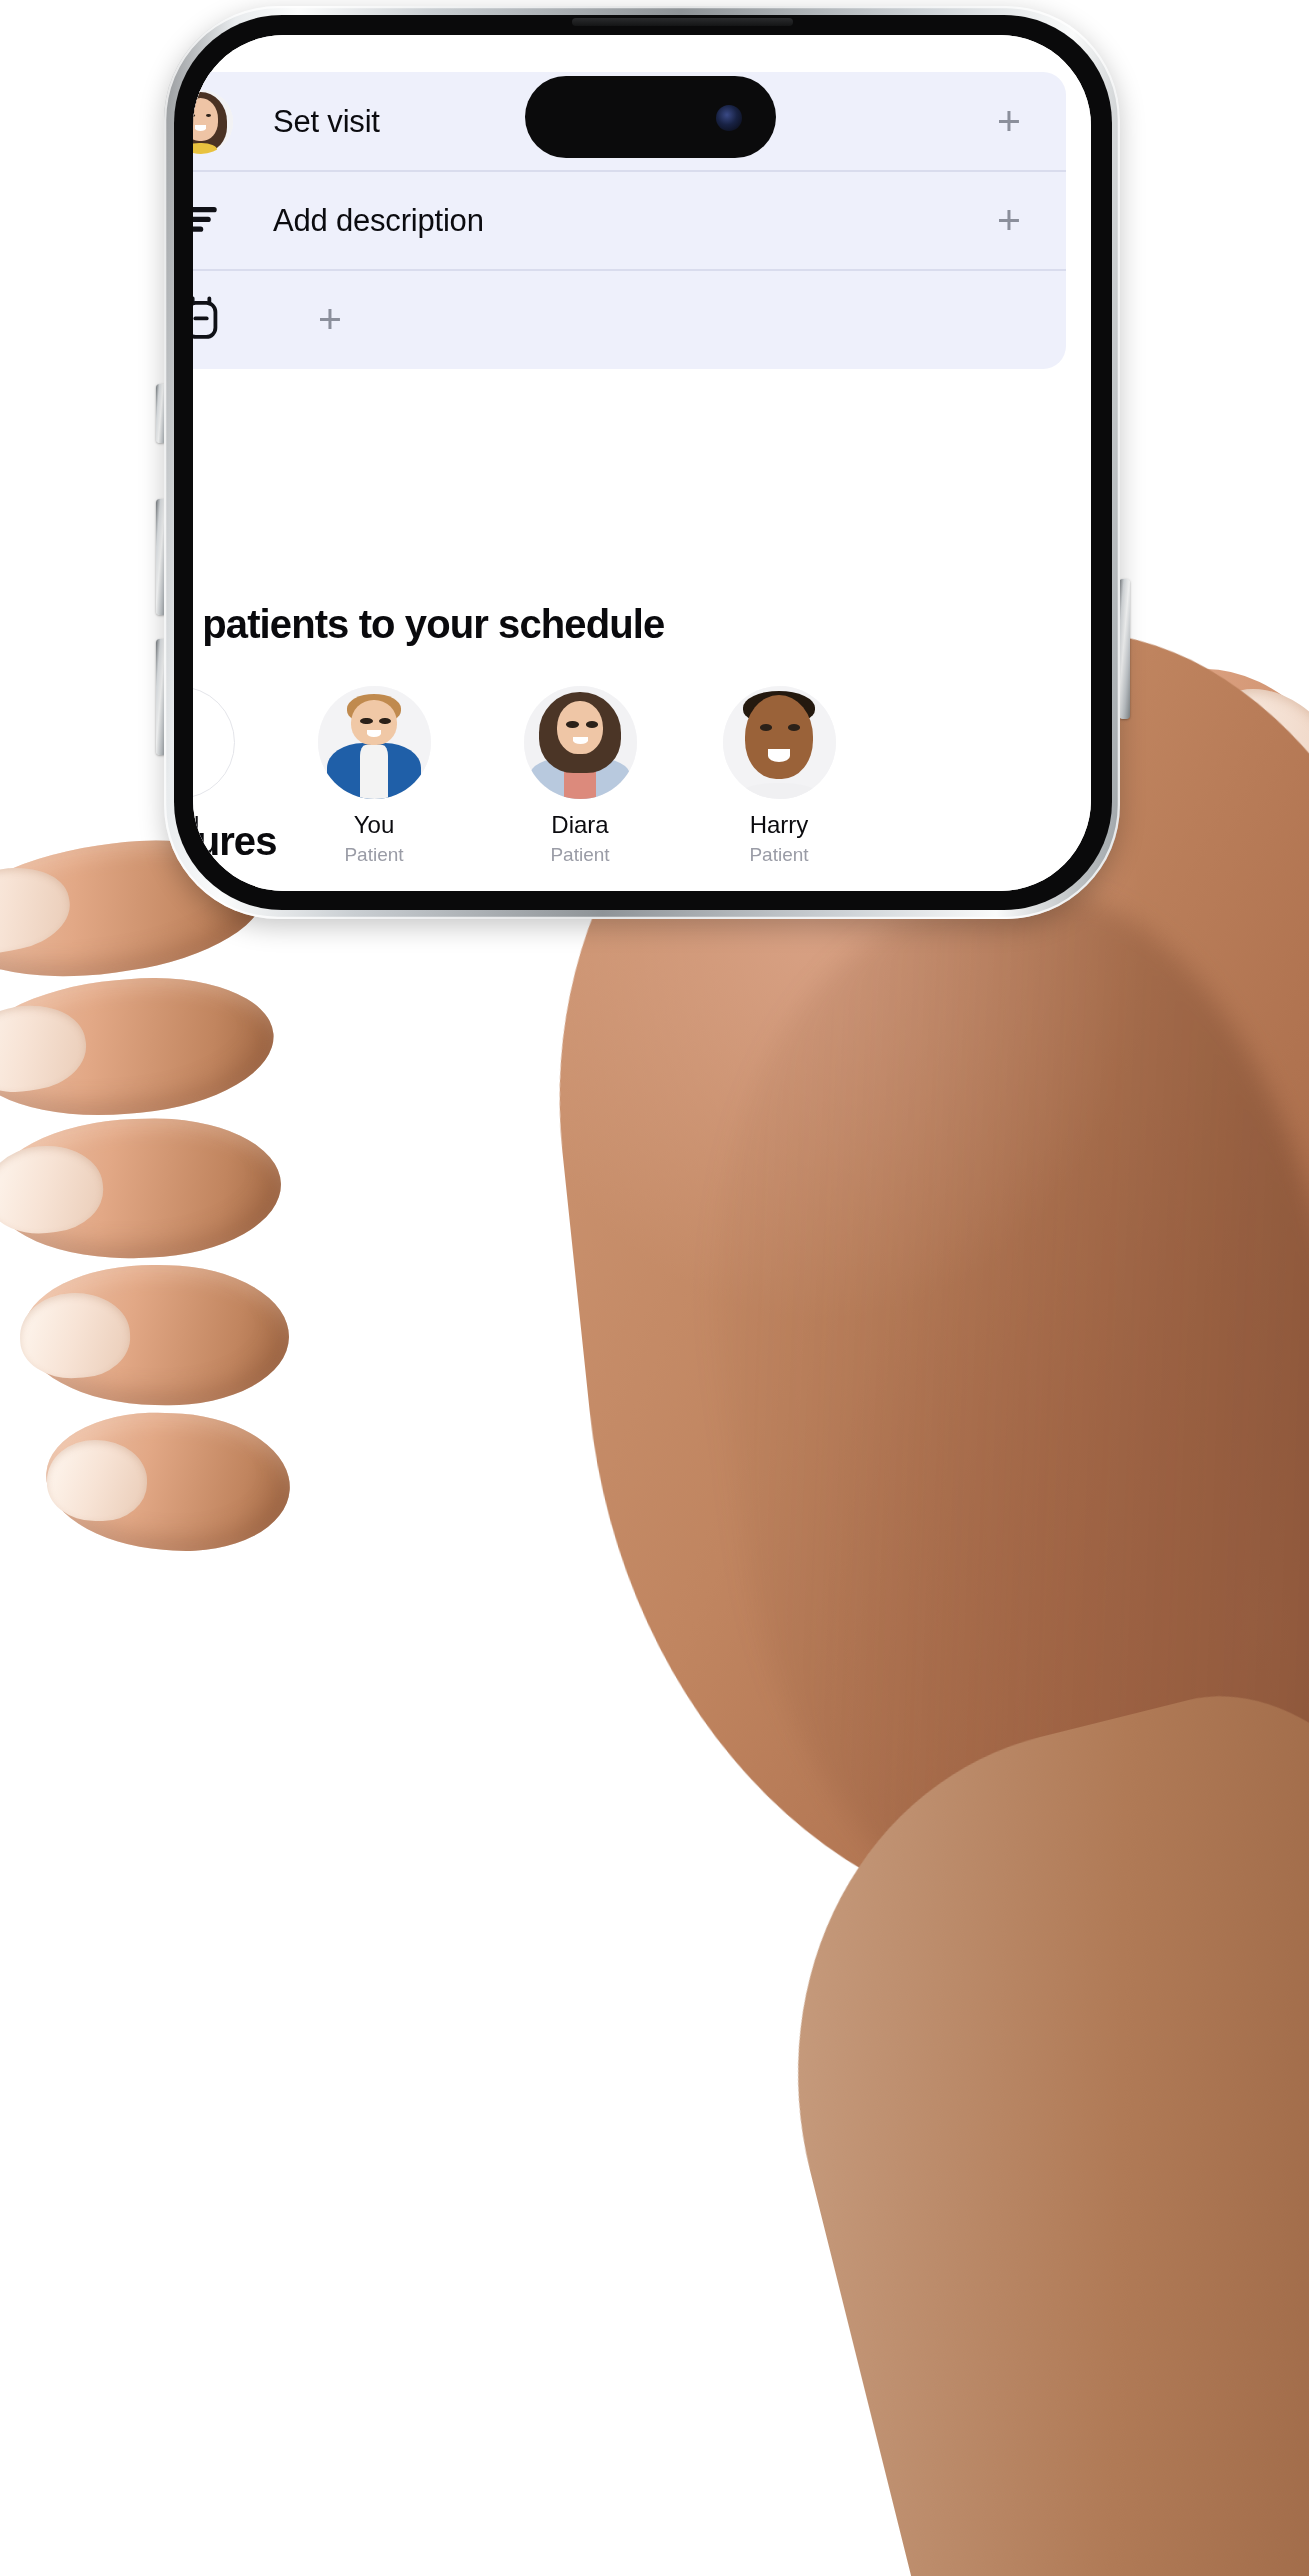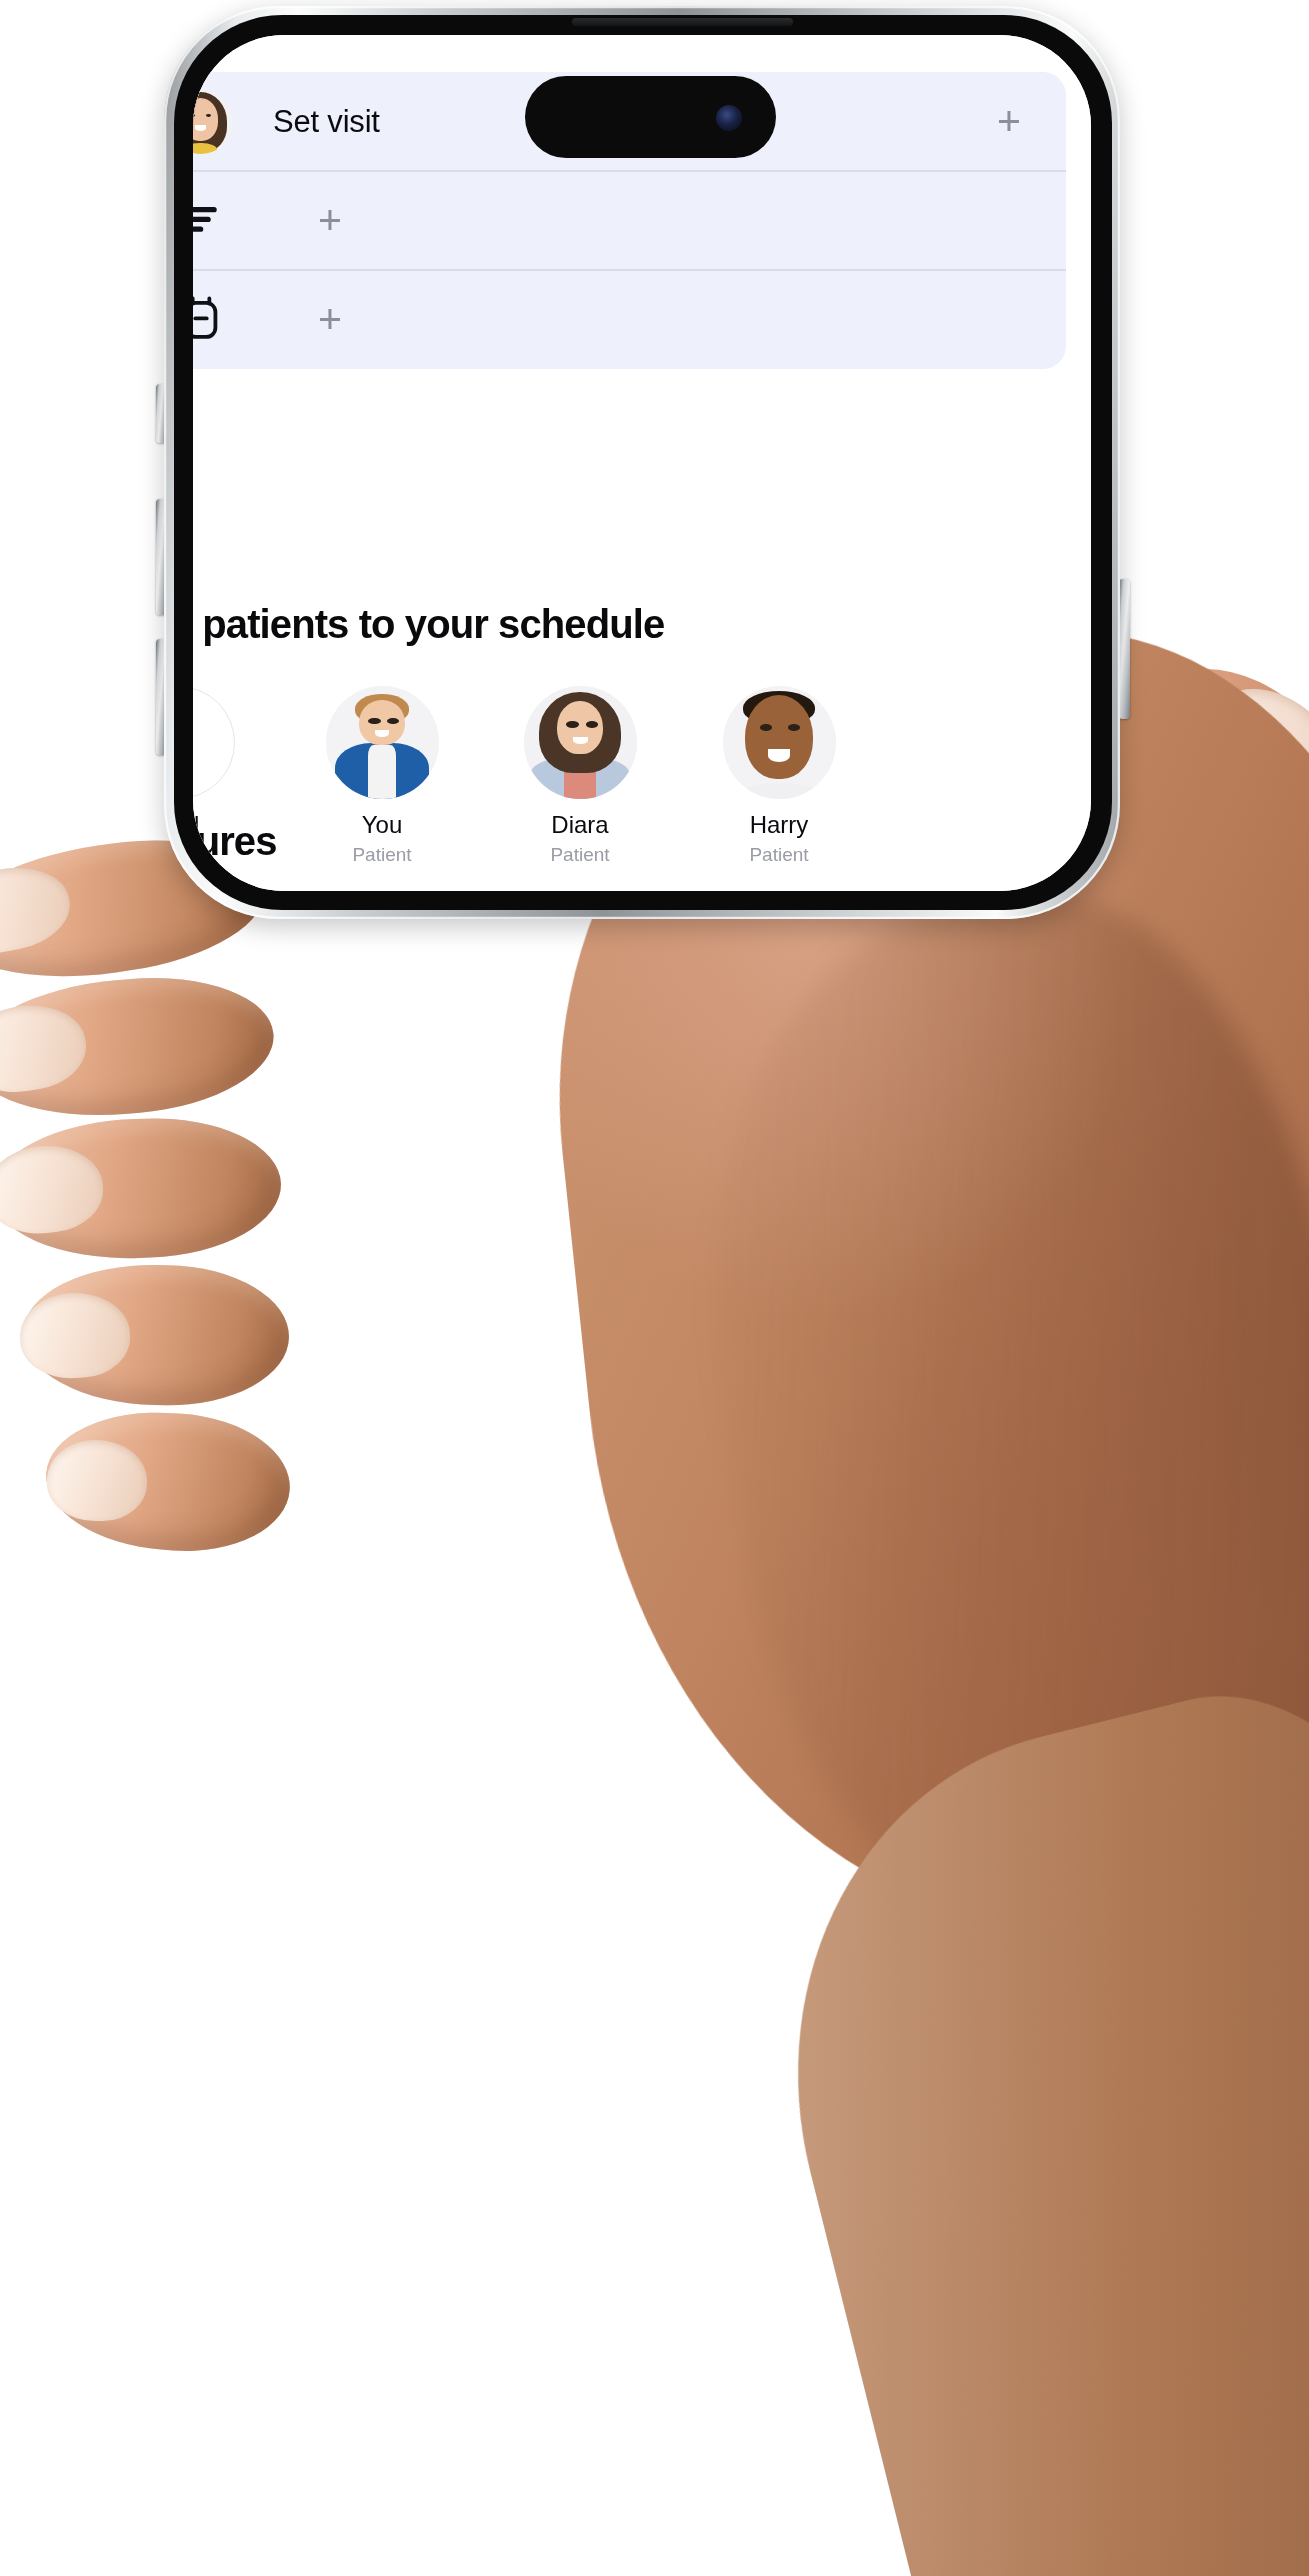--- a/index.html
+++ b/index.html
@@ -223,21 +223,21 @@
     background:#fff; border:1.5px solid #e4e5ea;
     display:flex; align-items:center; justify-content:center;
     font-size:56px; font-weight:300; color:#121216; line-height:0.8;
   }
   .pat-name{
     margin-top:12px; font-size:24px; color:#0b0b0f; font-weight:500;
   }
   .pat-role{
     margin-top:4.6px; font-size:19px; color:#9a9ca6;
   }
-  .p0{ left:0; }   .p1{ left:204px; } .p2{ left:402px; } .p3{ left:601px; }
+  .p0{ left:0; }   .p1{ left:196px; } .p2{ left:402px; } .p3{ left:601px; }
 
   
   .ph{ position:absolute; inset:0; }
   .ph .bg{ position:absolute; inset:0; }
   .ph .hair{ position:absolute; border-radius:50% 50% 42% 42%; }
   .ph .face{ position:absolute; border-radius:50% 50% 46% 46%; }
   .ph .body{ position:absolute; border-radius:46% 46% 0 0; }
   .ph .eye{ position:absolute; width:9%; height:5%; border-radius:50%; background:#2b2119; }
   .ph .mouth{ position:absolute; border-radius:0 0 50% 50%; background:#fff; }
 
@@ -333,20 +333,21 @@
       <div class="row row-2">
         <div class="row-lead">
           <span>
             <svg width="38" height="30" viewBox="0 0 50 40">
               <rect x="2" y="4" width="44" height="7" rx="3.5" fill="#101117"></rect>
               <rect x="2" y="17" width="36" height="7" rx="3.5" fill="#101117"></rect>
               <rect x="2" y="30" width="26" height="7" rx="3.5" fill="#101117"></rect>
             </svg>
           </span>
         </div>
+        <div class="row-label">Add description</div>
         <div class="row-plus">+</div>
       </div>
       <div class="divider div-2"></div>
 
       <div class="row row-3">
         <div class="row-lead">
           <span>
             <svg width="38" height="44" viewBox="0 0 50 58">
               <path d="M14 3 v7 M36 3 v7" stroke="#101117" stroke-width="5" stroke-linecap="round" fill="none"></path>
               <rect x="6" y="9" width="38" height="45" rx="12" stroke="#101117" stroke-width="5" fill="none"></rect>

